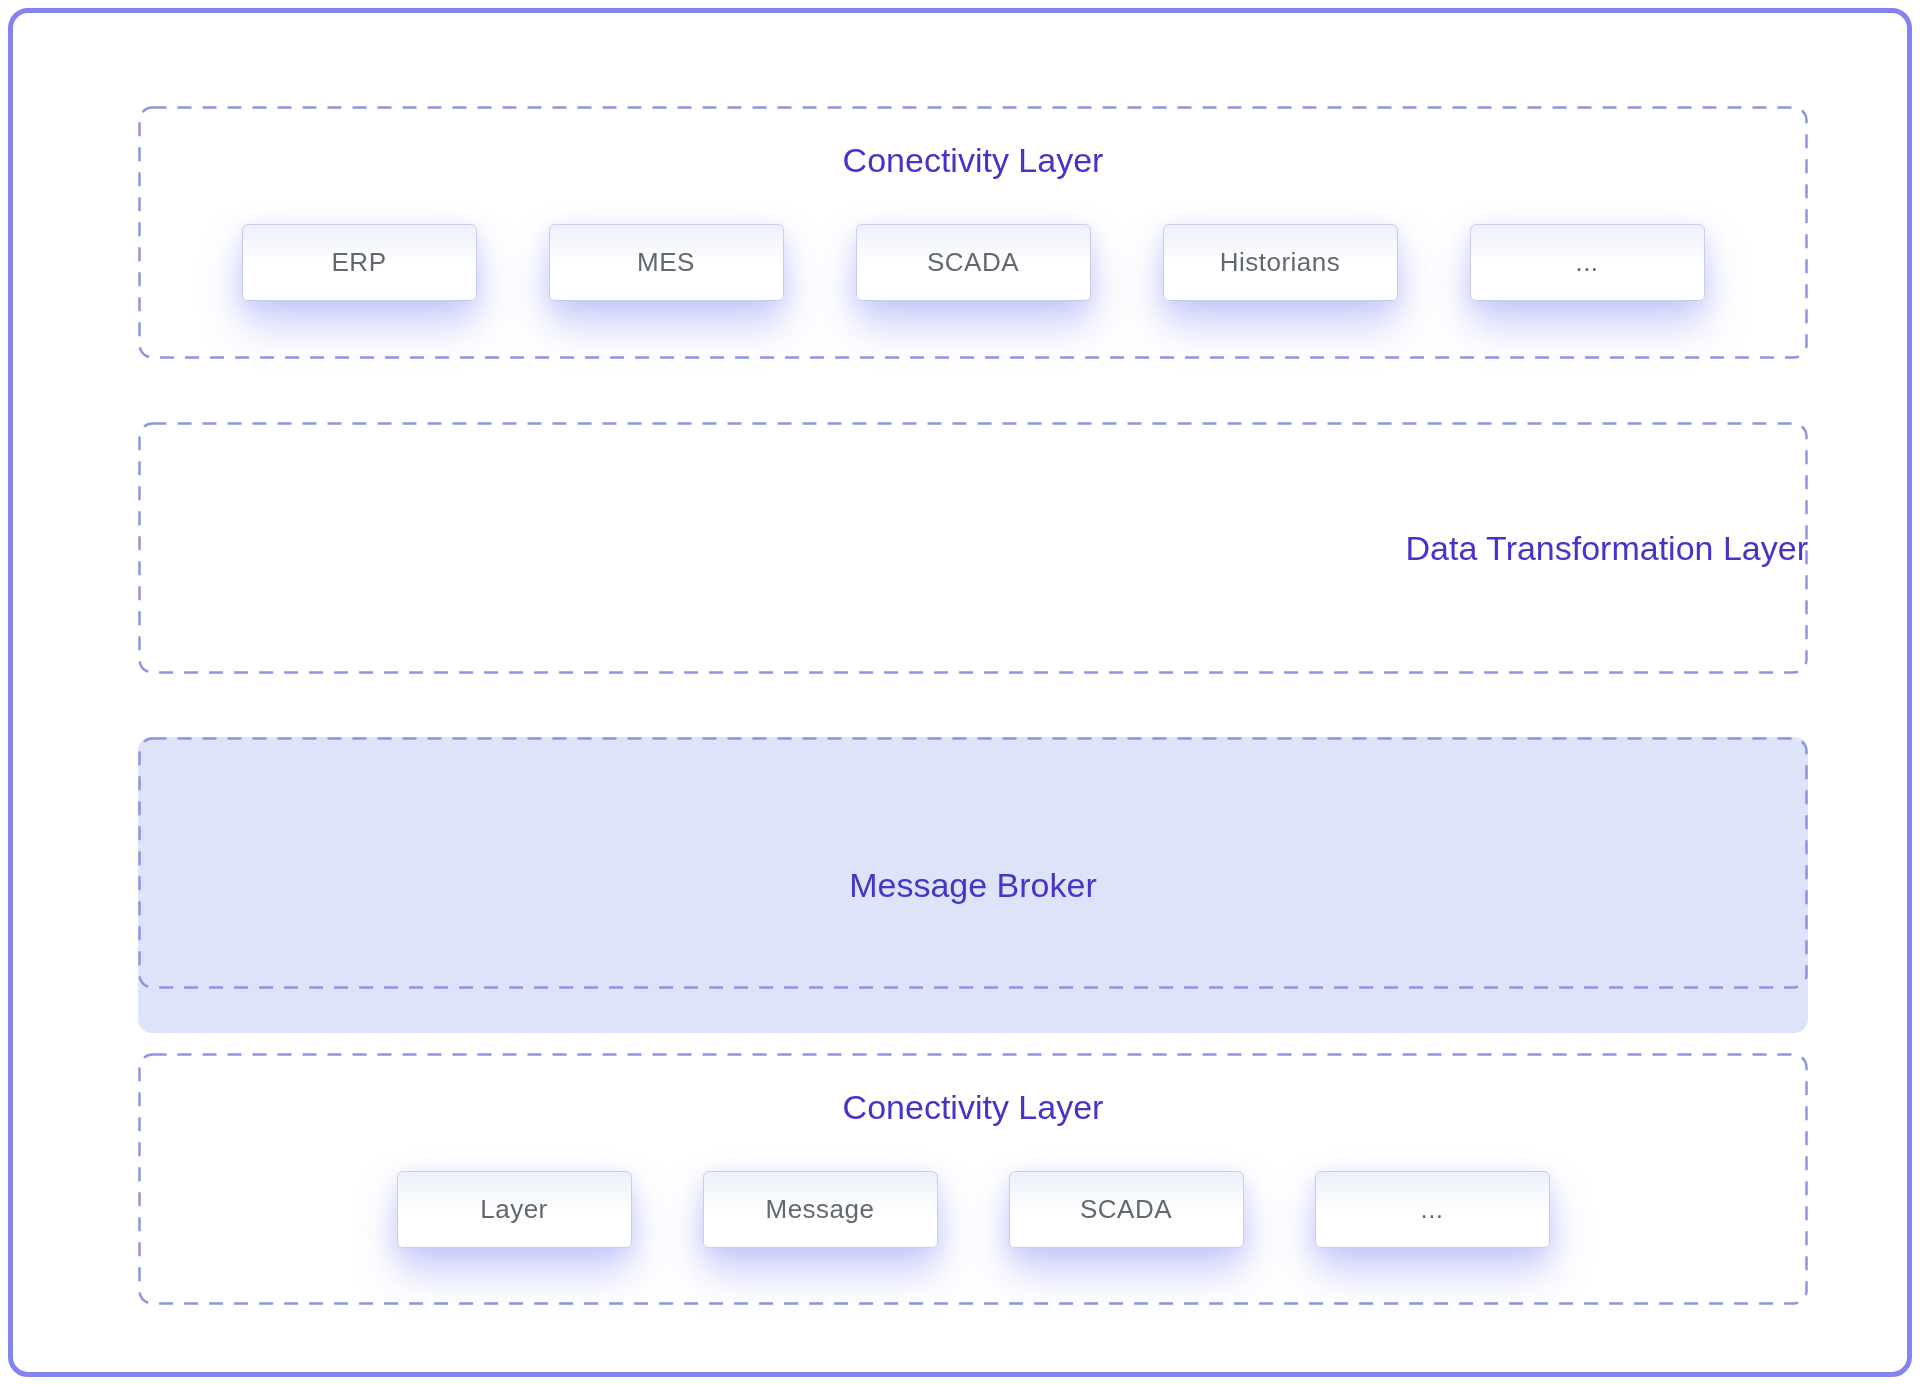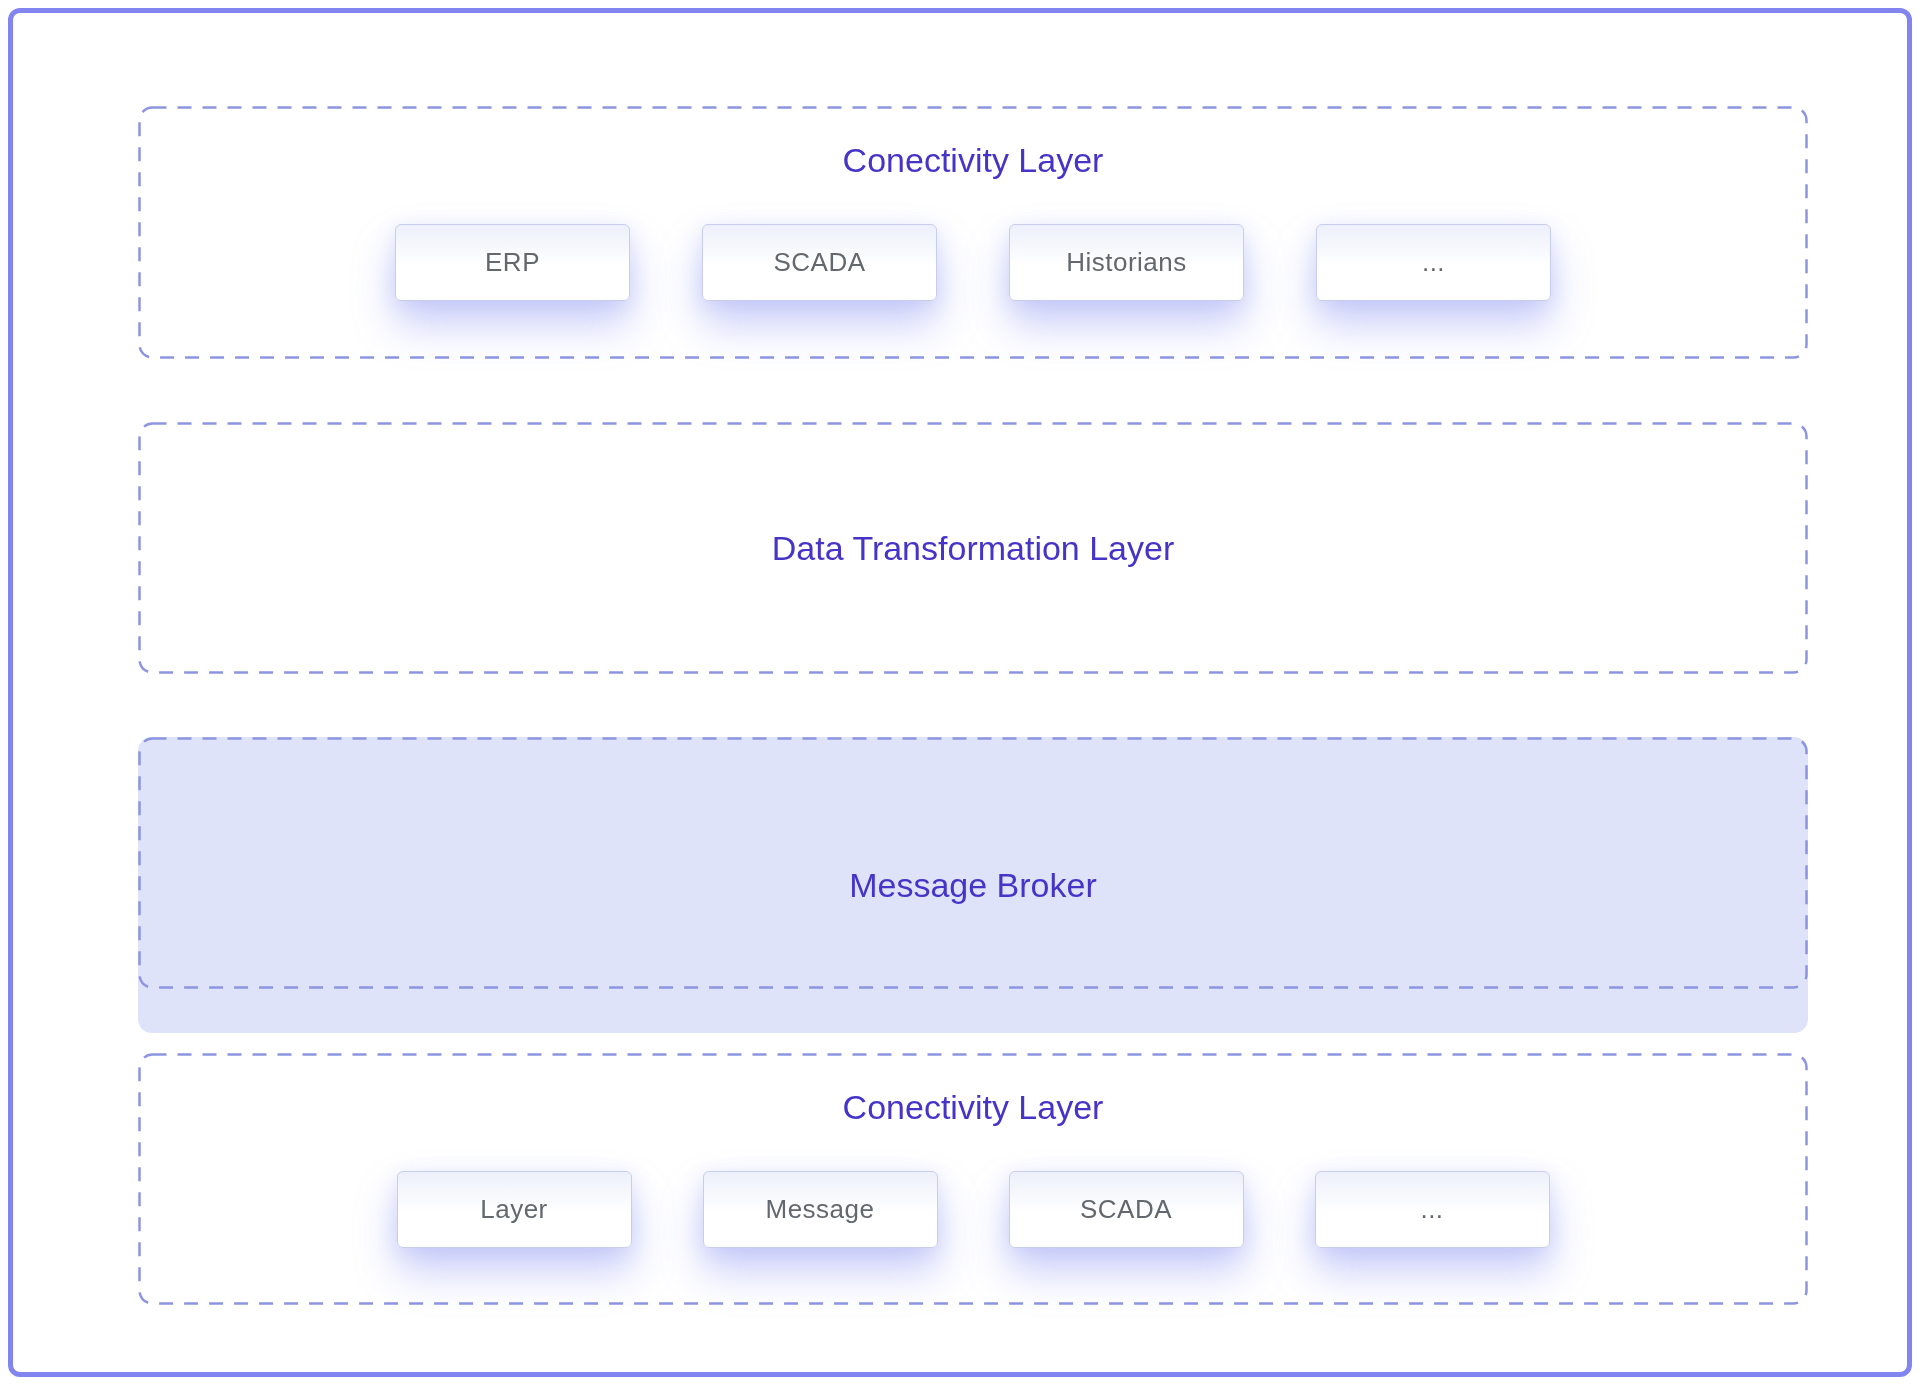--- a/index.html
+++ b/index.html
@@ -16,21 +16,21 @@
     overflow: hidden;
   }
   .frame {
     position: absolute;
     left: 8px;
     top: 8px;
     width: 1904px;
     height: 1369px;
     box-sizing: border-box;
     border: 5px solid var(--frame-border, #8285ef);
-    border-radius: 12px;
+    border-radius: 20px;
     background: #ffffff;
   }
   .layer {
     position: absolute;
     left: 125px;
     width: 1670px;
     box-sizing: border-box;
     border-radius: 14px;
   }
   .layer > svg.dash {
@@ -39,21 +39,21 @@
     top: 0;
     pointer-events: none;
   }
   .dash rect {
     fill: none;
     stroke: var(--dash-color, #8d95e0);
     stroke-width: 2.5;
     stroke-dasharray: 14 11;
   }
   .layer-top    { top: 93px;  height: 253px; }
-  .layer-data   { top: 409px; height: 252px; display: flex; align-items: center; justify-content: center; }
+  .layer-data   { top: 409px; height: 252px; display: flex; align-items: center; justify-content: flex-end; }
   .layer-broker { top: 724px; height: 296px; display: flex; align-items: center; justify-content: center;
                   background: var(--broker-bg, #dee3f9); }
   .layer-bottom { top: 1040px; height: 252px; }
 
   .layer-col {
     position: relative;
     height: 100%;
     display: flex;
     flex-direction: column;
     align-items: center;
@@ -99,20 +99,21 @@
   <div class="frame">
 
     <div class="layer layer-top">
       <svg class="dash" width="1670" height="253">
         <rect x="1.5" y="1.5" width="1667" height="250" rx="13"></rect>
       </svg>
       <div class="layer-col">
         <div class="layer-title">Conectivity Layer</div>
         <div class="nodes-row gap-top">
           <div class="node">ERP</div>
+          <div class="node">MES</div>
           <div class="node">SCADA</div>
           <div class="node">Historians</div>
           <div class="node">...</div>
         </div>
       </div>
     </div>
 
     <div class="layer layer-data">
       <svg class="dash" width="1670" height="252">
         <rect x="1.5" y="1.5" width="1667" height="249" rx="13"></rect>

